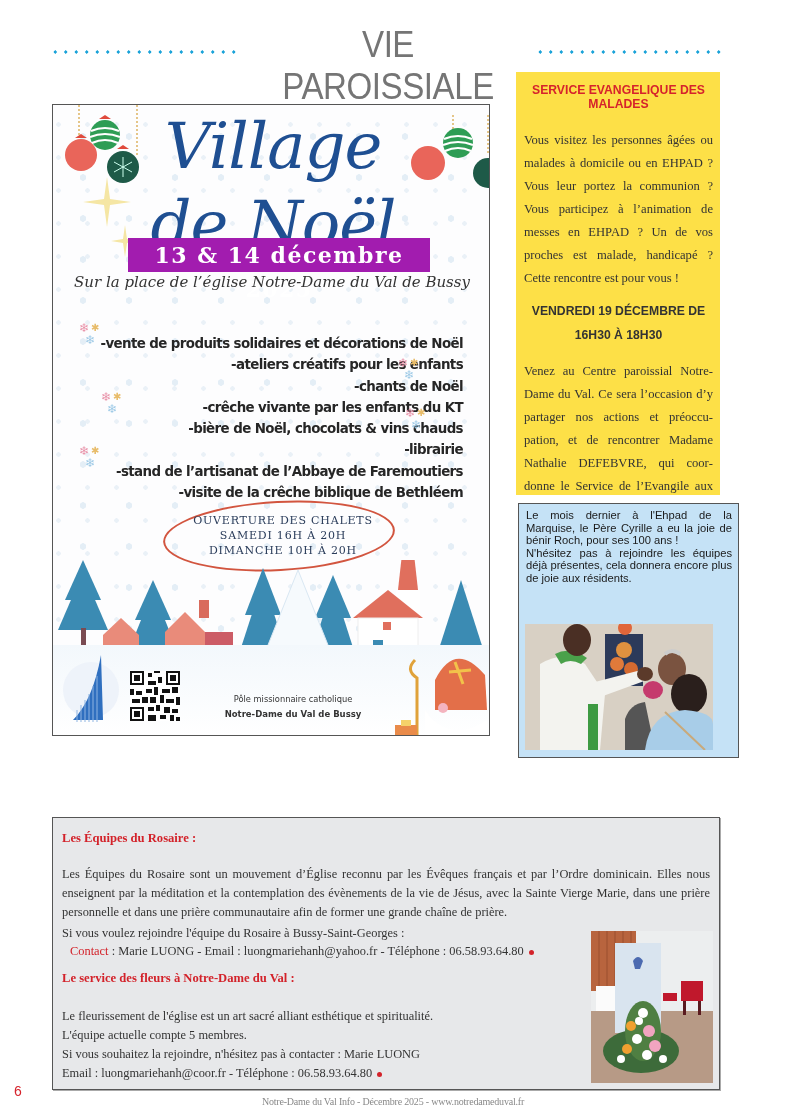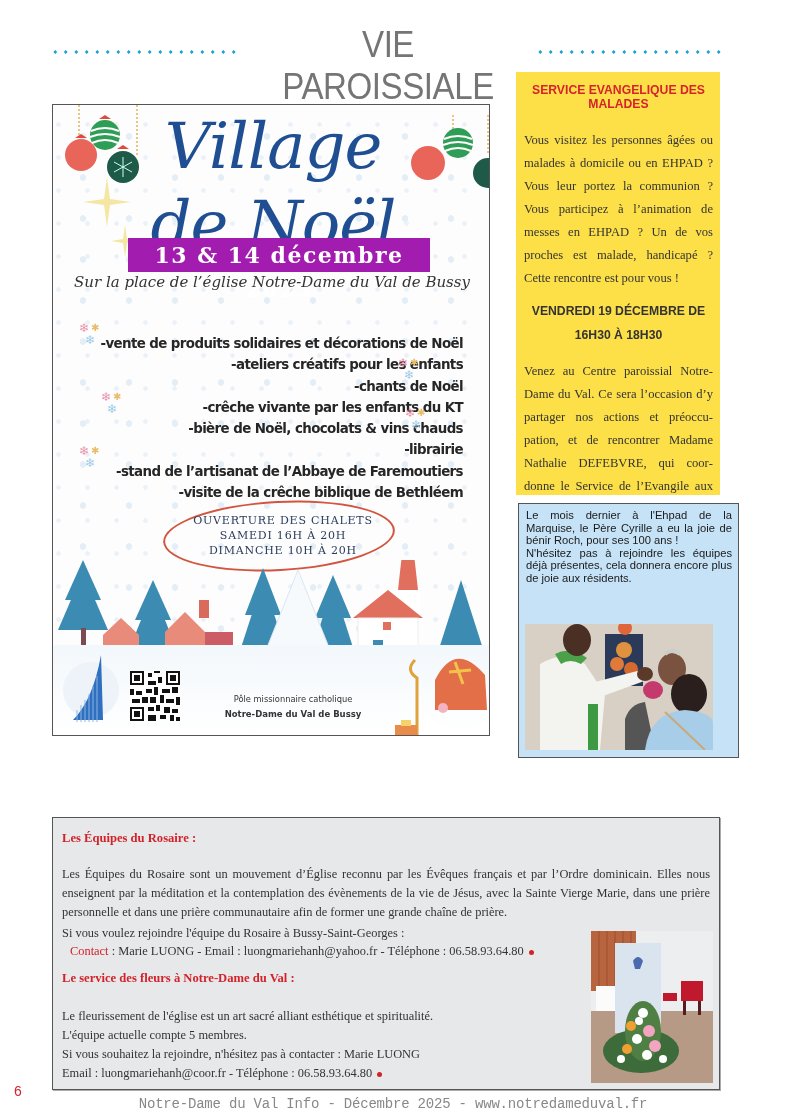--- a/index.html
+++ b/index.html
@@ -50,21 +50,21 @@
   .bot { position:absolute; left:52px; top:769px; width:668px; height:273px; background:#e7e8ea; border:1px solid #555; box-sizing:border-box; padding:0 10px; box-shadow:1px 1px 0 #aaa;margin-top:48px; }
   .bot .h { position:absolute; left:9px; font-weight:bold; color:#d3222a; font-size:12.6px; }
   .bot .line { position:absolute; left:9px; font-size:12.4px; color:#333; white-space:nowrap; }
   .bot .para { position:absolute; left:9px; width:648px; font-size:12.4px; line-height:19px; color:#333; text-align:justify; }
   .bot .red { color:#d3222a; }
   .bot .dot { display:inline-block; width:5px; height:5px; border-radius:50%; background:#d3222a; margin-left:5px; vertical-align:middle; }
   .bot .photo2 { position:absolute; left:538px; top:113px; width:122px; height:152px; overflow:hidden; background:#e8e8e6; }
 
   
   .pgnum { position:absolute; left:14px; top:1083px; font-family:"Liberation Sans", sans-serif; font-size:14px; color:#d6232c; }
-  .footer { position:absolute; left:0; top:1096px; width:786px; text-align:center; font-family:Liberation Mono, monospace; font-size:14px; color:#888; letter-spacing:-0.2px; }
+  .footer { position:absolute; left:0; top:1096px; width:786px; text-align:center; font-family:Liberation Serif, serif; font-size:10px; color:#888; letter-spacing:-0.2px; }
 </style>
 </head>
 <body>
 
 <div class="hdr">
   <div class="dots l"></div>
   <div class="title">VIE PAROISSIALE</div>
   <div class="dots r"></div>
 </div>
 

